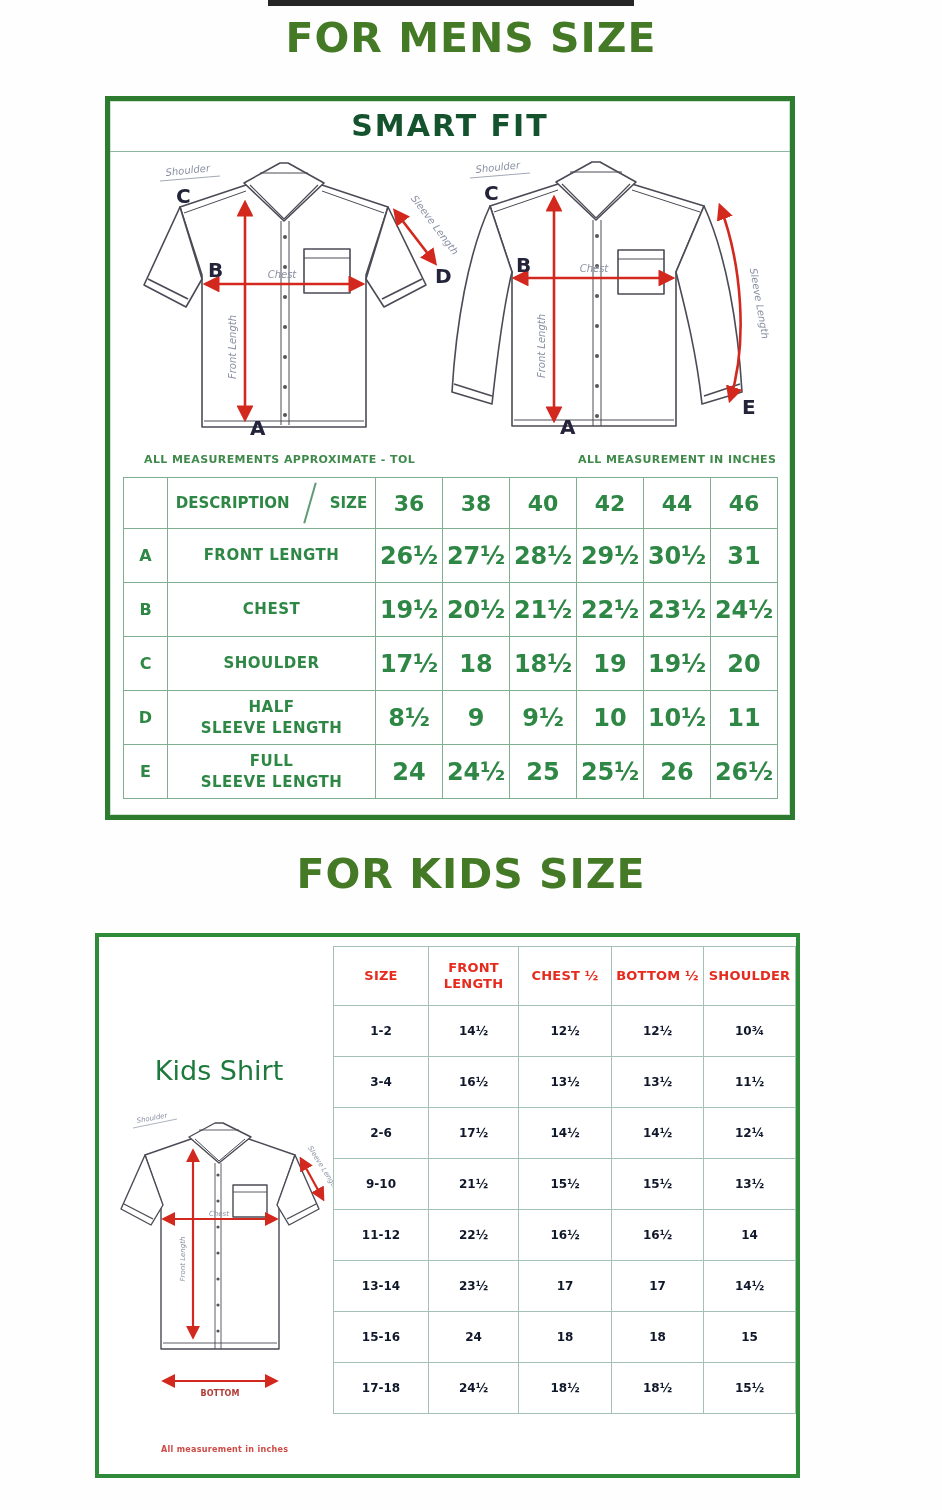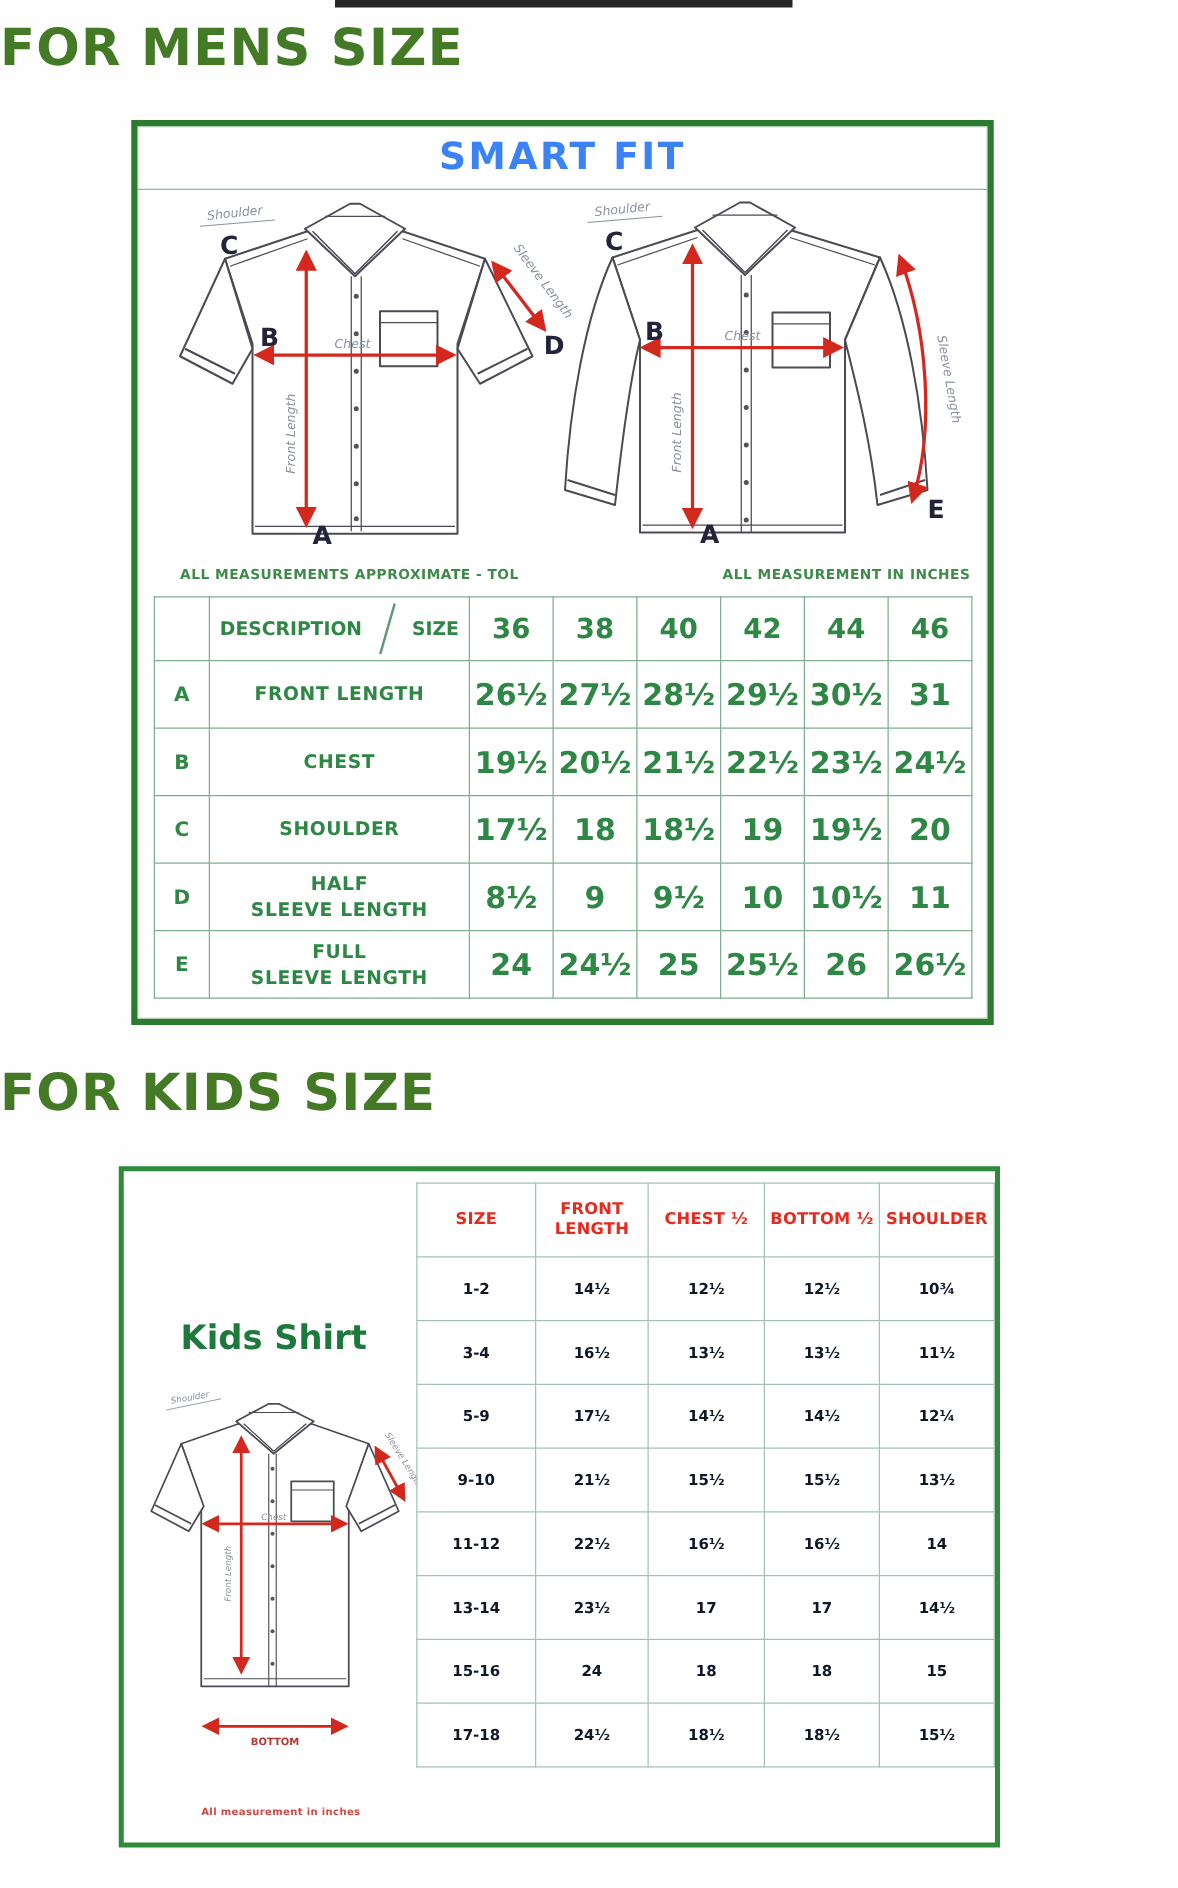--- a/index.html
+++ b/index.html
@@ -3,31 +3,31 @@
 <meta charset="utf-8">
 <style>
   html,body{margin:0;padding:0;background:#ffffff;}
   .page{position:relative;width:942px;height:1510px;margin:0 auto;background:#fefefe;
         font-family:"DejaVu Sans","Liberation Sans",sans-serif;overflow:hidden;}
 
   
   .top-strip{position:absolute;left:268px;top:0;width:366px;height:6px;background:#262626;}
 
   
-  .big-heading{position:absolute;left:0;width:942px;text-align:left;
+  .big-heading{position:absolute;left:0;width:942px;text-align:center;
                font-size:41px;font-weight:bold;letter-spacing:1px;color:#447a26;}
   .heading-mens{top:14px;}
   .heading-kids{top:850px;}
 
   
   .mens-panel{position:absolute;left:105px;top:96px;width:680px;height:714px;
               border:5px solid #2c7b2f;background:#ffffff;box-shadow:inset 0 0 0 1px #cfe3d4;}
   .panel-title{position:absolute;left:0;top:0;width:100%;height:50px;line-height:50px;
                text-align:center;font-size:30px;font-weight:bold;letter-spacing:2px;
-               color:#3b82f6;border-bottom:1px solid #8cb79c;}
+               color:#14532d;border-bottom:1px solid #8cb79c;}
   .shirt-short{position:absolute;left:22px;top:56px;overflow:visible;}
   .shirt-long{position:absolute;left:322px;top:53px;overflow:visible;}
   .note{position:absolute;top:352px;font-size:11px;font-weight:bold;color:#3f8a4a;letter-spacing:.4px;}
   .note-left{left:34px;}
   .note-right{left:468px;}
 
   .mens-table{position:absolute;left:13px;top:376px;width:654px;border-collapse:collapse;table-layout:fixed;}
   .mens-table td{border:1.6px solid #7fae90;text-align:center;vertical-align:middle;
                  color:#2e8745;background:#fff;padding:0;}
   .mens-table .hdr td{height:50px;}
@@ -38,21 +38,21 @@
   .mens-table .val{font-size:24px;font-weight:bold;}
   .corner-wrap{display:flex;align-items:center;justify-content:center;gap:18px;}
   .corner-wrap .c1,.corner-wrap .c2{font-size:15px;font-weight:bold;color:#2e8745;}
   .corner-slash{display:inline-block;width:2px;height:42px;background:#5f9a74;
                 transform:rotate(16deg);margin:-6px 1px;}
 
   
   .kids-panel{position:absolute;left:95px;top:933px;width:697px;height:537px;
               border:4px solid #2f8a3a;background:#ffffff;}
   .kids-shirt-label{position:absolute;left:10px;top:118px;width:220px;text-align:center;
-                    font-size:27px;font-weight:bold;color:#1e7a3c;}
+                    font-size:27px;font-weight:normal;color:#1e7a3c;}
   .shirt-kids{position:absolute;left:12px;top:160px;overflow:visible;}
   .kids-note{position:absolute;left:62px;top:508px;font-size:8px;font-weight:bold;
              color:#cf4a44;letter-spacing:.3px;}
 
   .kids-table{position:absolute;left:234px;top:9px;width:462px;border-collapse:collapse;table-layout:fixed;}
   .kids-table td{border:1.6px solid #a3c2b5;text-align:center;vertical-align:middle;
                  background:#fff;padding:0;}
   .kids-table .hdr td{height:58px;font-size:13px;font-weight:bold;color:#e62a1e;
                       white-space:pre-line;line-height:1.25;letter-spacing:.2px;}
   .kids-table .row td{height:50px;font-size:12px;font-weight:700;color:#0f172a;}
@@ -329,21 +329,21 @@
         <td>10¾</td>
       </tr>
       <tr class="row">
         <td>3-4</td>
         <td>16½</td>
         <td>13½</td>
         <td>13½</td>
         <td>11½</td>
       </tr>
       <tr class="row">
-        <td>5-9</td>
+        <td>2-6</td>
         <td>17½</td>
         <td>14½</td>
         <td>14½</td>
         <td>12¼</td>
       </tr>
       <tr class="row">
         <td>9-10</td>
         <td>21½</td>
         <td>15½</td>
         <td>15½</td>

